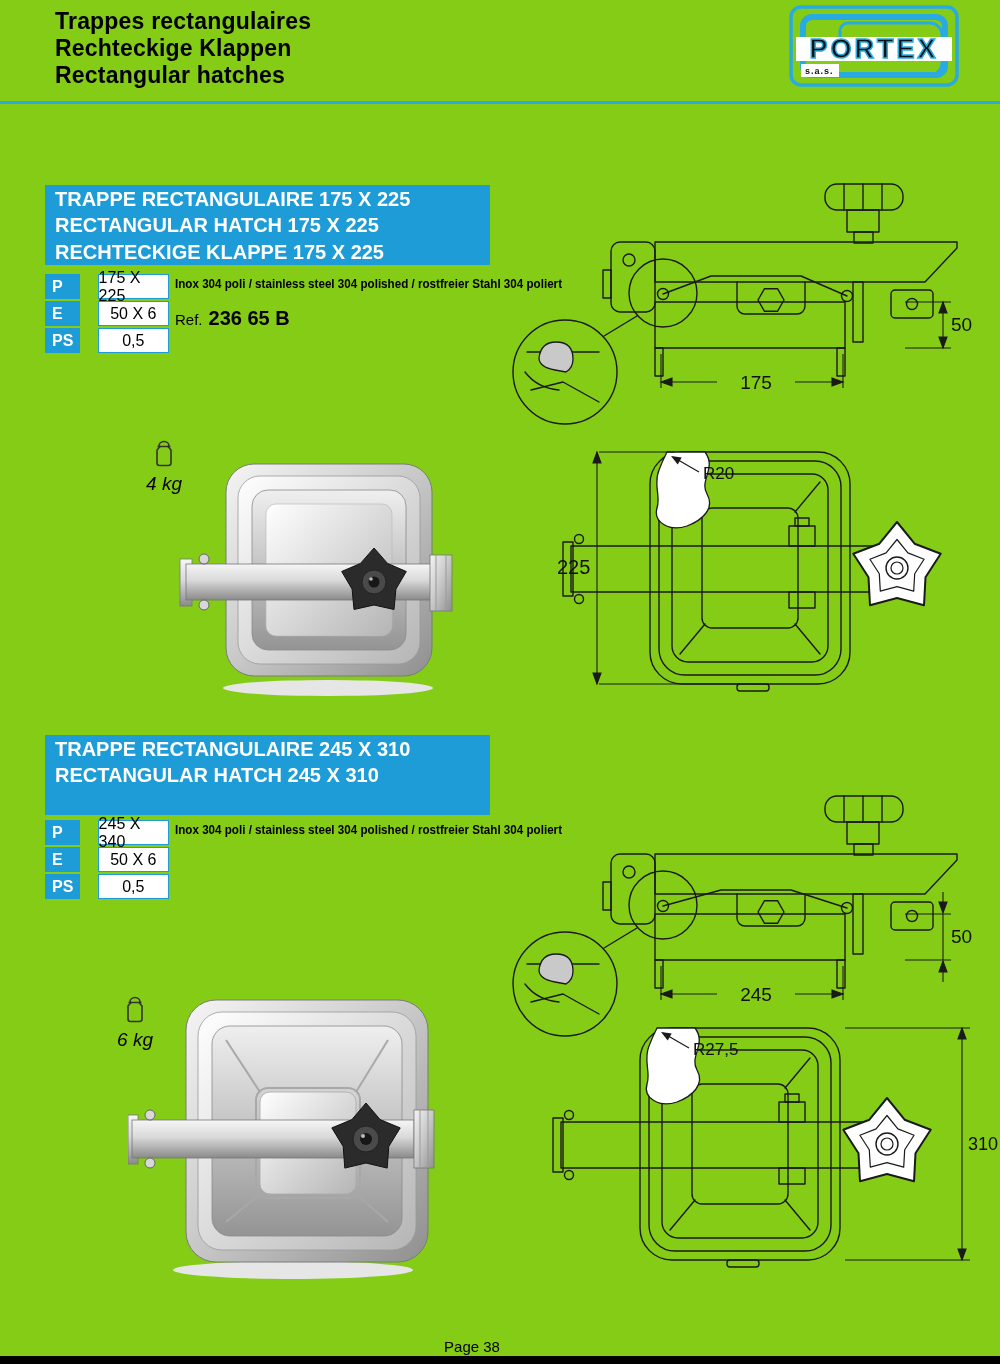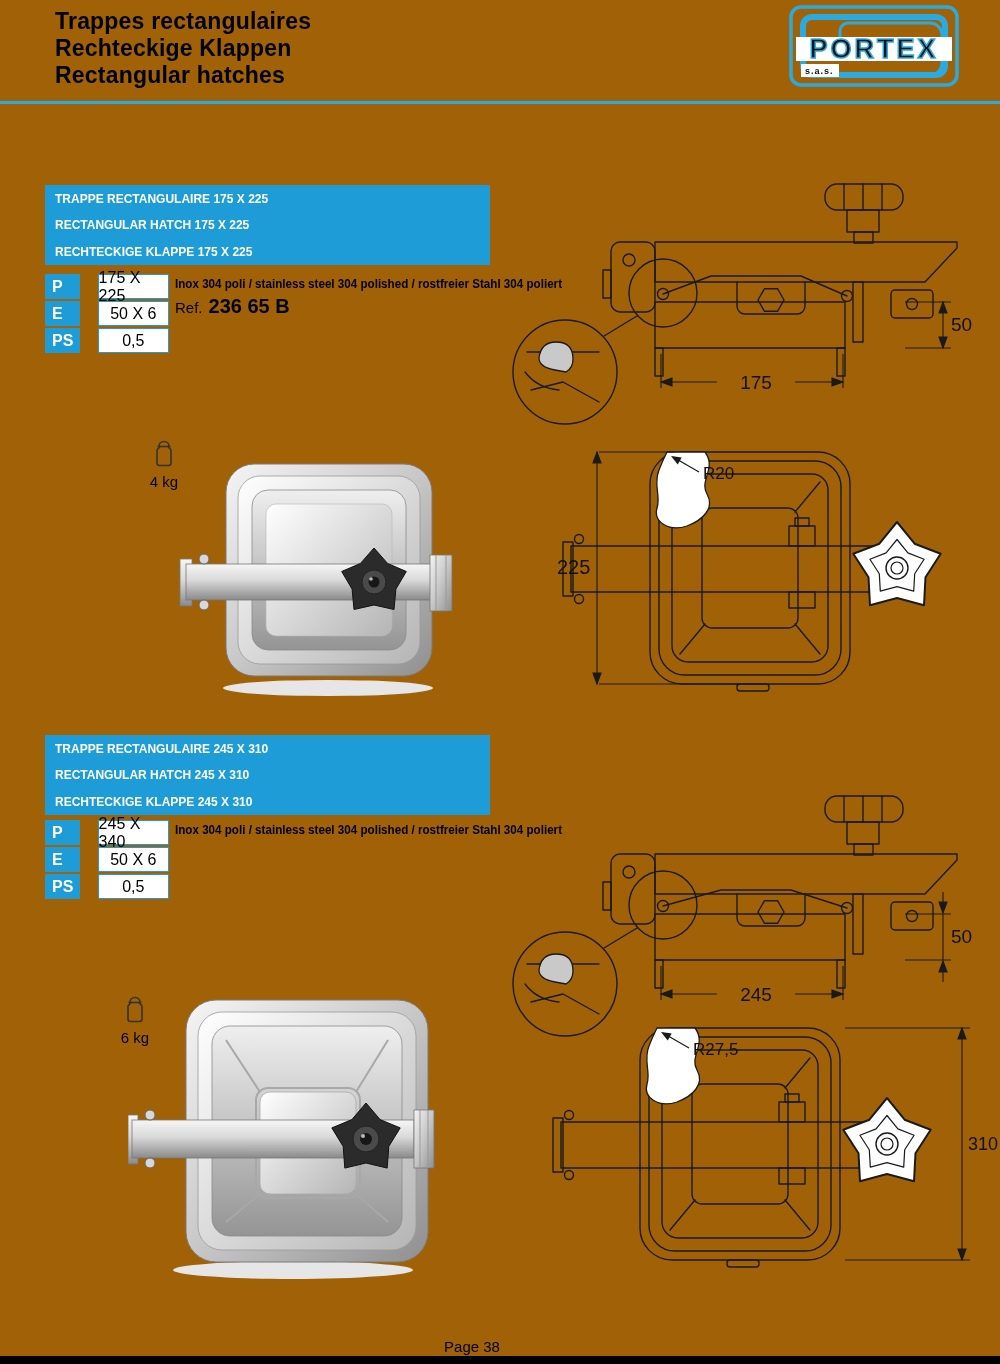--- a/index.html
+++ b/index.html
@@ -1,44 +1,44 @@
 <!DOCTYPE html>
 <html><head>
 <meta charset="utf-8">
 <style>
   html,body{margin:0;padding:0;background:#fff;}
-  .page{position:relative;width:1000px;height:1364px;background:#a16207;overflow:hidden;
+  .page{position:relative;width:1000px;height:1364px;background:#84cc16;overflow:hidden;
         font-family:"Liberation Sans",sans-serif;color:#000;}
   .abs{position:absolute;}
 
   
   .title-block{left:55px;top:8px;line-height:27px;font-size:23px;font-weight:bold;letter-spacing:.2px;}
   .blue-rule{left:0;top:101px;width:1000px;height:3px;background:#29ABE2;}
 
   
   .sec-header{width:445px;height:80px;background:#1E9CD8;color:#fff;font-weight:bold;
-              font-size:12px;line-height:26.4px;padding:1px 0 0 10px;box-sizing:border-box;}
+              font-size:20px;line-height:26.4px;padding:1px 0 0 10px;box-sizing:border-box;}
 
   
   .spec-table{width:124px;}
   .spec-row{display:flex;margin-bottom:2px;}
   .spec-label{width:38px;height:25px;background:#1E9CD8;color:#fff;font-weight:bold;font-size:16px;
               display:flex;align-items:center;padding-left:7px;box-sizing:border-box;}
   .spec-value{width:80px;height:25px;border:1.5px solid #1E9CD8;margin-left:18px;background:#fff;
               display:flex;align-items:center;justify-content:center;font-size:16px;box-sizing:border-box;}
 
   
   .desc{width:330px;}
   .material{font-size:12.5px;font-weight:bold;white-space:nowrap;transform:scaleX(.93);transform-origin:0 0;}
-  .ref-line{margin-top:4px;font-size:15px;}
+  .ref-line{margin-top:16px;font-size:15px;}
   .ref-value{font-weight:bold;font-size:20px;margin-left:6px;}
 
   
   .weight{width:60px;text-align:center;}
-  .weight-label{font-size:15px;margin-top:1px;}
+  .weight-label{font-size:19px;margin-top:1px;font-style:italic;}
 
   .footer{left:0;top:1338px;width:944px;text-align:center;font-size:15px;}
   .bottom-bar{left:0;top:1356px;width:1000px;height:8px;background:#000;}
 
   svg text{font-family:"Liberation Sans",sans-serif;fill:#111;}
   .dim{font-size:19px;}
 </style>
 </head>
 <body>
 
@@ -222,21 +222,20 @@
       <line x1="42" y1="30" x2="42" y2="262"></line>
       <polygon points="42,30 38,41 46,41"></polygon>
         <polygon points="42,262 38,251 46,251"></polygon>
     </g>
     <text x="2" y="152" font-size="20">225</text>
   </svg>
 
   <div class="abs sec-header" style="left:45px;top:735px">
     <div>TRAPPE RECTANGULAIRE 245 X 310</div>
     <div>RECTANGULAR HATCH 245 X 310</div>
-    <div>RECHTECKIGE KLAPPE 245 X 310</div>
   </div>
 
   <div class="abs spec-table" style="left:45px;top:820px">
     <div class="spec-row">
       <div class="spec-label">P</div>
       <div class="spec-value">245 X 340</div>
     </div>
     <div class="spec-row">
       <div class="spec-label">E</div>
       <div class="spec-value">50 X 6</div>

